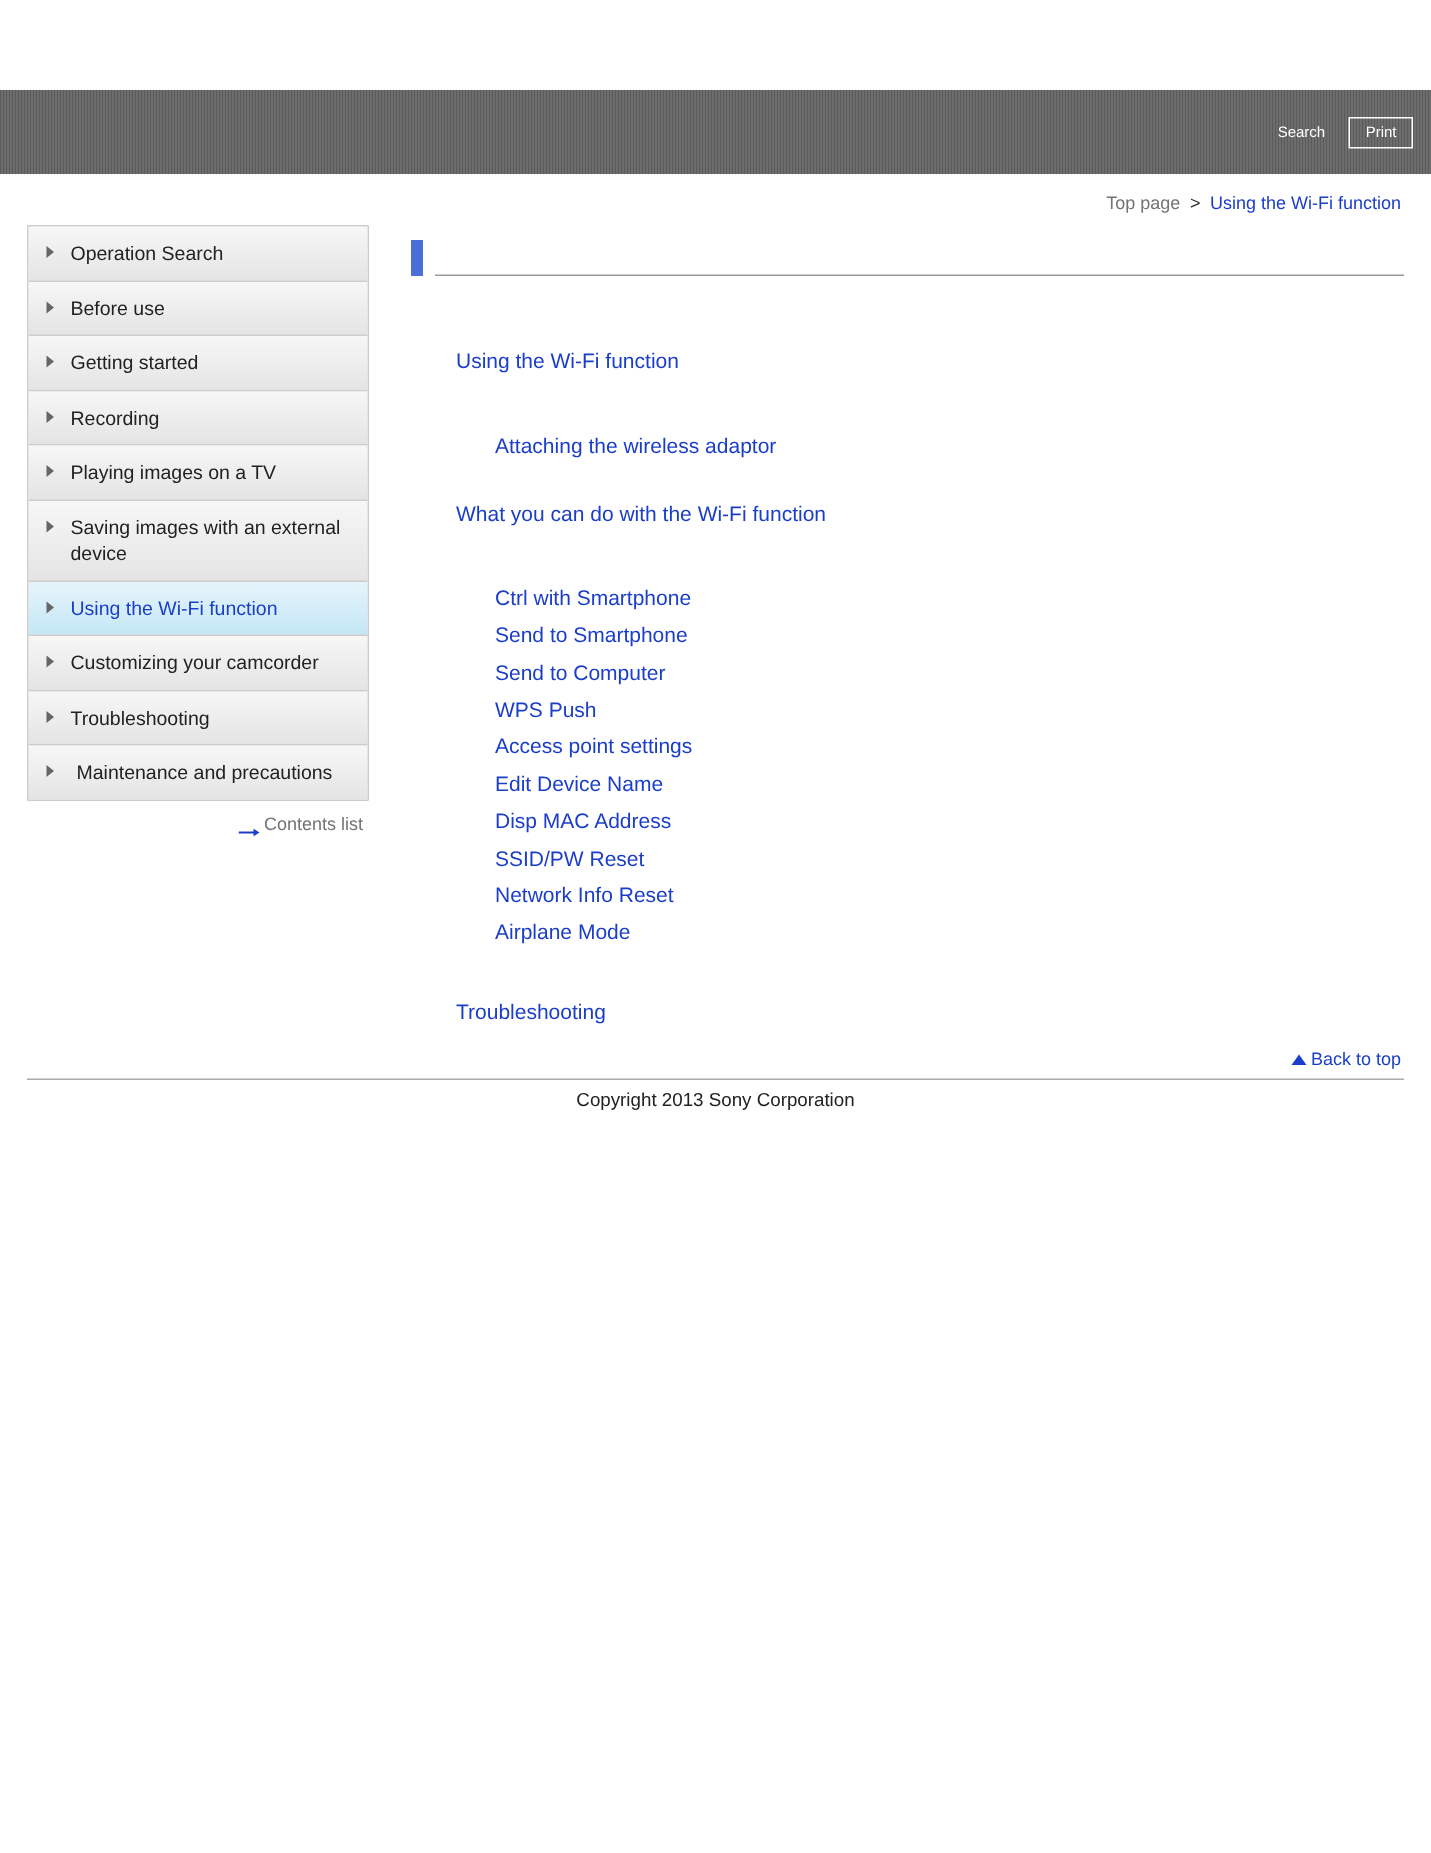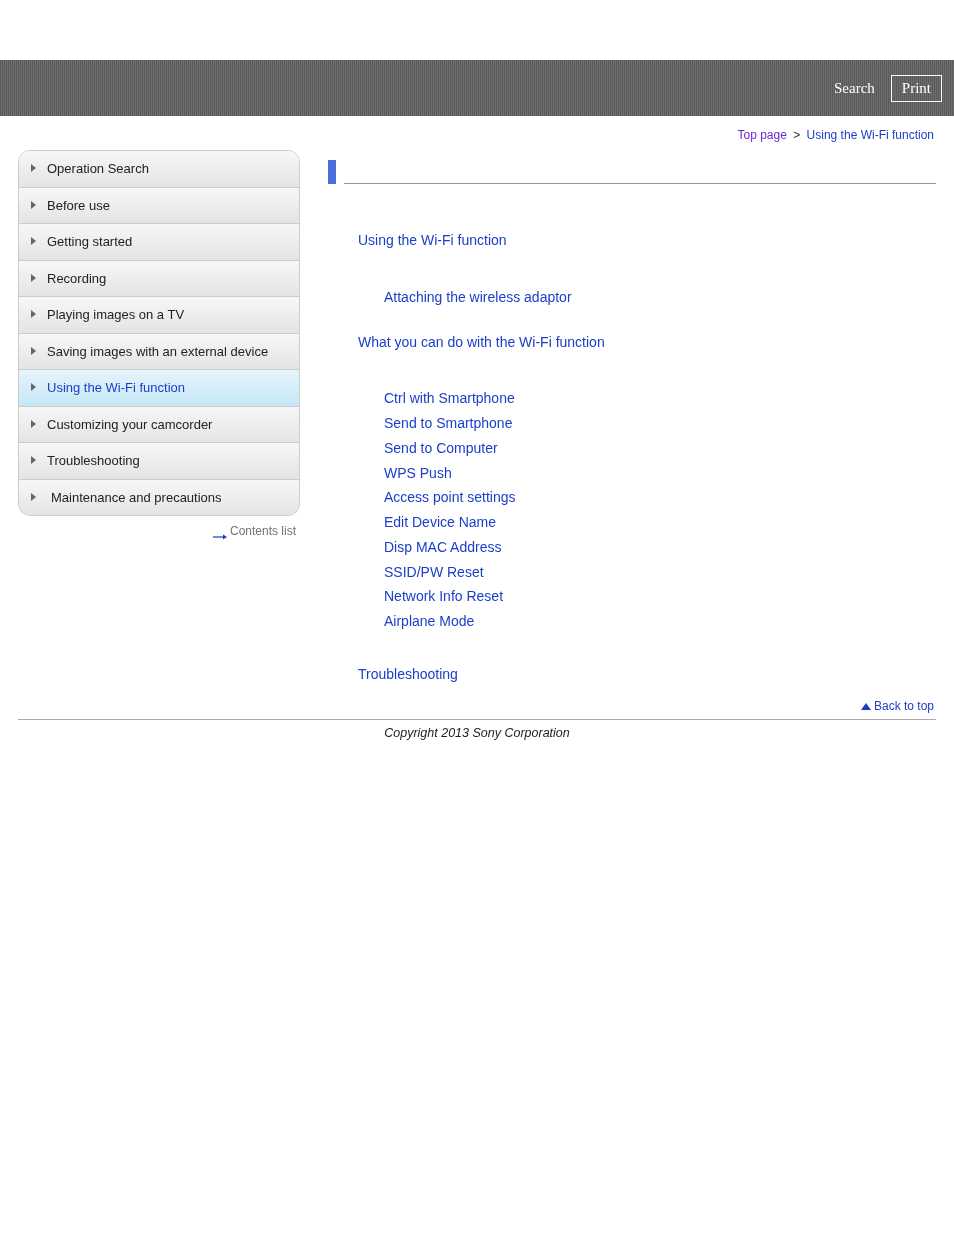--- a/index.html
+++ b/index.html
@@ -15,41 +15,40 @@
   .header-bar {
     height: 56px;
     background: repeating-linear-gradient(90deg, #5a5a5a 0 1px, #6d6d6d 1px 2px);
     display: flex;
     justify-content: flex-end;
     align-items: center;
     padding-right: 12px;
   }
   .header-btn {
     color: #fff;
-    font-size: 15px;
+    font-size: 10px;
     padding: 4px 10px;
     margin-left: 6px;
     cursor: pointer;
-    font-family: Liberation Serif, serif;
   }
   .header-btn.print { border: 1px solid #fff; }
   .breadcrumb {
     text-align: right;
     padding: 12px 20px 8px 0;
     font-size: 12px;
   }
-  .breadcrumb a { color: #6d28d9; text-decoration: none; }
+  .breadcrumb a { color: #737373; text-decoration: none; }
   .breadcrumb .sep { color: #333; margin: 0 3px; }
   .breadcrumb .current { color: #1b3ec9; }
   .layout { display: flex; align-items: flex-start; padding: 0 18px; }
   .sidebar {
-    width: 282px;
+    width: 228px;
     flex-shrink: 0;
     border: 1px solid #ccc;
-    border-radius: 12px;
+    border-radius: 1px;
     background: linear-gradient(#fafafa, #e6e6e6);
     overflow: hidden;
   }
   .sidebar-item {
     border-bottom: 1px solid #ccc;
     padding: 9px 10px 9px 28px;
     font-size: 13px;
     color: #222;
     position: relative;
     background: linear-gradient(#f7f7f7, #e4e4e4);
@@ -126,21 +125,20 @@
   }
   .divider {
     border-top: 1px solid #aaa;
     margin: 0 18px;
   }
   .copyright {
     text-align: center;
     font-size: 12.5px;
     color: #222;
     padding: 6px 0 30px;
-    font-style: italic;
   }
   .page-num {
     text-align: center;
     font-size: 12px;
     color: #333;
     padding-top: 500px;
   }
 </style>
 </head>
 <body>

